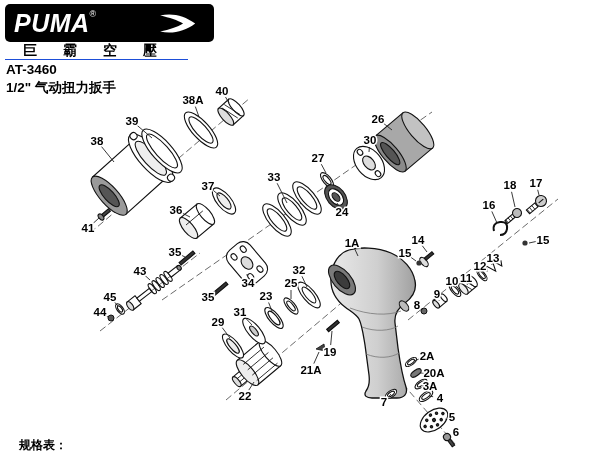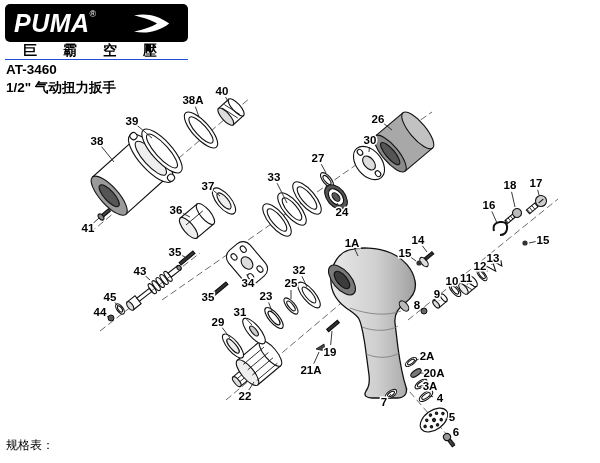--- a/index.html
+++ b/index.html
@@ -1,31 +1,31 @@
 <!DOCTYPE html>
 <html><head>
 <meta charset="utf-8">
 <style>
   *{margin:0;padding:0;box-sizing:border-box}
   html,body{background:#fff}
   .page{position:relative;width:600px;height:463px;background:#ffffff;
         font-family:"Liberation Sans","DejaVu Sans",sans-serif;overflow:hidden}
 
   
-  .logo-box{position:absolute;left:5px;top:4px;width:183px;height:38px;background:#000;
+  .logo-box{position:absolute;left:5px;top:4px;width:209px;height:38px;background:#000;
             border-radius:5px;display:flex;align-items:center;padding:0 9px}
   .brand{color:#fff;font-size:25px;font-weight:bold;font-style:italic;letter-spacing:.5px;line-height:1}
   .reg{color:#fff;font-size:9px;align-self:flex-start;margin-top:5px;font-style:normal}
   .swoosh{margin-left:auto;width:52px;height:27px;display:block}
   .brand-cn{position:absolute;left:5px;top:42px;width:183px;font-size:14px;font-weight:bold;
             letter-spacing:26px;padding-left:18px;white-space:nowrap;color:#000;
             border-bottom:1px solid #1d4ed8;padding-bottom:1px;line-height:1.15}
   .model{position:absolute;left:6px;top:62px;font-size:13.5px;font-weight:bold;color:#000}
   .ptitle{position:absolute;left:6px;top:79px;font-size:13.5px;font-weight:bold;color:#000}
-  .spec{position:absolute;left:6px;top:437px;font-size:12px;font-weight:normal;color:#000}
+  .spec{position:absolute;left:19px;top:437px;font-size:12px;font-weight:bold;color:#000}
 
   
   svg.diagram{position:absolute;left:0;top:0}
   .axis line{stroke:#444;stroke-width:.8;stroke-dasharray:7 3.5;fill:none}
   .part{stroke:#111;stroke-width:1.1;fill:#fff}
   .thin{stroke-width:.8}
   .contour{stroke:#777;stroke-width:.8;fill:none}
   text.plabel{font-family:"Liberation Sans",sans-serif;font-size:11.5px;font-weight:bold;
               fill:#000;stroke:#fff;stroke-width:3px;paint-order:stroke;
               text-anchor:middle;dominant-baseline:central}

